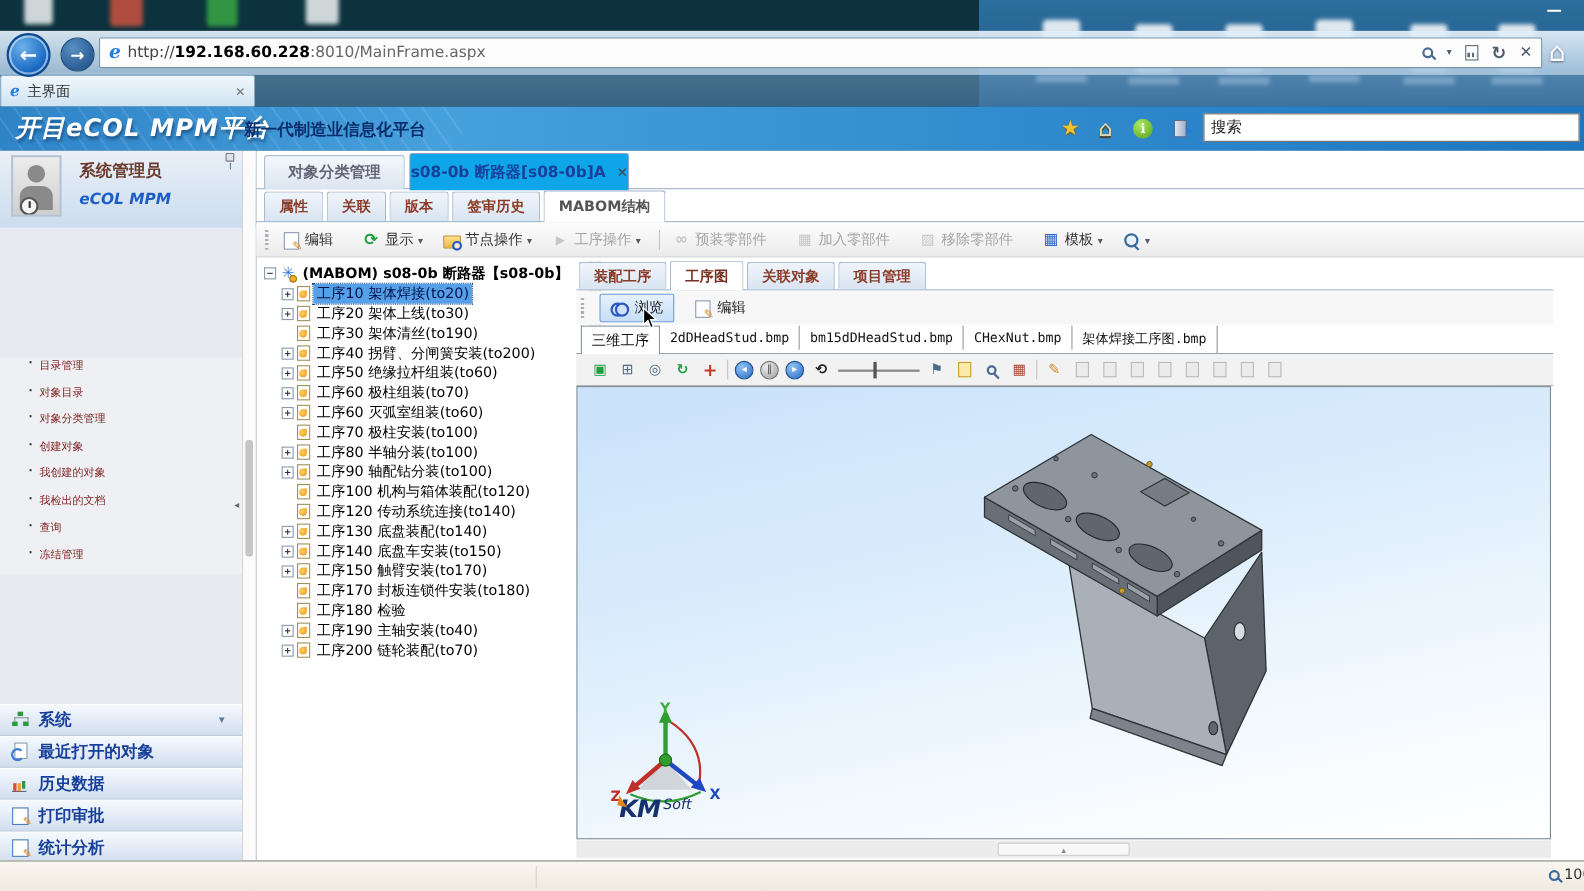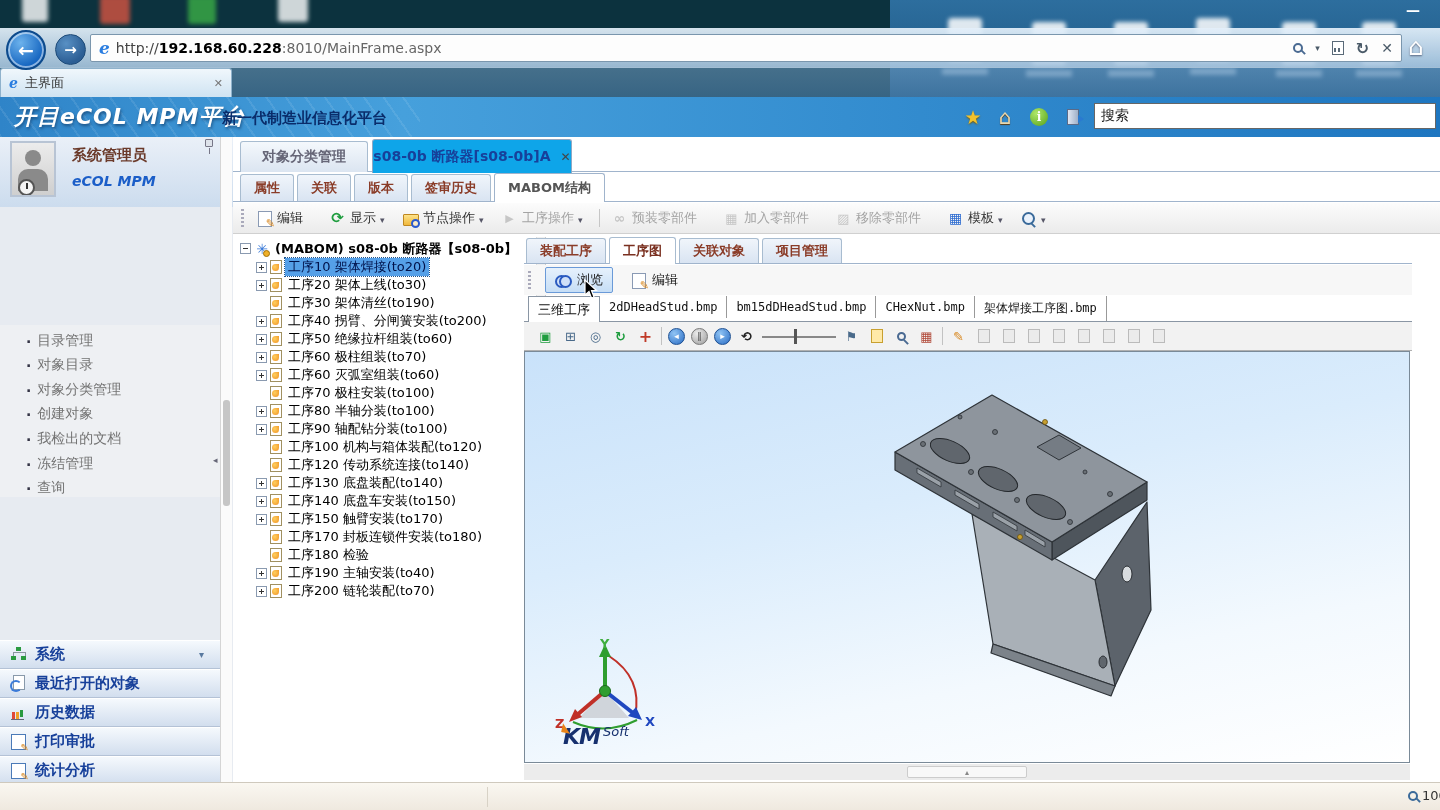--- a/index.html
+++ b/index.html
@@ -68,21 +68,21 @@
   .si-obj::before{content:"";position:absolute;left:1px;top:4px;width:13px;height:9px;background:linear-gradient(180deg,#e8ecf0,#a8b2bc);border:1px solid #8a94a0;border-radius:50%/45%}
   .si-obj::after{content:"";position:absolute;right:0;bottom:0;width:7px;height:7px;background:radial-gradient(circle at 35% 30%,#ffd060,#e08818);border-radius:50%;border:1px solid #a06808}
   .si-sys::before{content:"";position:absolute;left:6px;top:1px;width:5px;height:4px;background:#2a9a40;box-shadow:-5px 9px 0 #2a9a40,5px 9px 0 #2a9a40}
   .si-sys::after{content:"";position:absolute;left:3px;top:6px;width:11px;height:3px;border-top:1px solid #8a94a0;border-left:1px solid #8a94a0;border-right:1px solid #8a94a0}
   .si-recent::before{content:"";position:absolute;left:3px;top:0;width:10px;height:13px;background:#fff;border:1px solid #8899aa}
   .si-recent::after{content:"";position:absolute;left:0;bottom:0;width:8px;height:8px;border:2px solid #3a7ad8;border-radius:50%;border-right-color:transparent}
   .si-hist::before{content:"";position:absolute;left:2px;bottom:2px;width:3px;height:7px;background:#e04838;box-shadow:4px 0 0 #f0a028,8px -2px 0 #2a9a40}
   .si-hist::after{content:"";position:absolute;left:1px;bottom:1px;width:13px;height:1px;background:#667}
   .si-docpen::before{content:"";position:absolute;left:1px;top:1px;width:13px;height:14px;background:#fff;border:1px solid #4a7ab8}
   .si-docpen::after{content:"✎";position:absolute;right:-2px;bottom:-3px;font-size:10px;color:#d88820}
-  .subitem{display:flex;align-items:flex-end;height:24.6px;padding-left:26px;font-size:14px;color:#737373;background:#eef0f3}
+  .subitem{display:flex;align-items:flex-start;height:24.6px;padding-left:26px;font-size:10px;color:#7f1d1d;background:#eef0f3}
   .subitem::before{content:"·";font-weight:bold;color:#334;margin-right:6px}
   .sb-scroll{position:absolute;left:220px;top:0;width:12px;height:645px;background:#fbfbfb;border-left:1px solid #d5d5d5}
   .sb-thumb{position:absolute;left:2px;top:263px;width:7px;height:106px;background:#c6c6c6;border-radius:3px}
   .sb-collapse{position:absolute;left:-8px;top:318px;font-size:9px;color:#667}
   
   .content-bg{position:absolute;left:233px;top:137px;width:1207px;height:645px;background:#fff}
   .doctabs{position:absolute;left:233px;top:138px;width:1207px;height:34px;border-bottom:1px solid #a0b4cc}
   .dtab{position:absolute;display:flex;align-items:center;justify-content:center;font-size:14px;font-weight:bold;border:1px solid #a8bcd0;border-bottom:none;border-radius:3px 3px 0 0}
   .dtab.off{left:7px;top:3px;width:128px;height:31px;background:linear-gradient(180deg,#f4f8fc,#dbe5f1);color:#667}
   .dtab.on{left:139px;top:1px;width:200px;height:34px;background:#0ea5e9;color:#17409a;border-color:#8fa8c4;gap:10px}
@@ -261,31 +261,34 @@
         </div>
 
         <div class="subitem">
           <span>对象分类管理</span>
         </div>
 
         <div class="subitem">
           <span>创建对象</span>
         </div>
 
+        <div class="subitem">
+          <span>我创建的对象</span>
+        </div>
 
         <div class="subitem">
           <span>我检出的文档</span>
         </div>
 
         <div class="subitem">
+          <span>查询</span>
+        </div>
+
+        <div class="subitem">
           <span>冻结管理</span>
-        </div>
-
-        <div class="subitem">
-          <span>查询</span>
         </div>
       </div>
     <div style="position:absolute;left:0;top:503px;width:221px">
 
         <div class="sgroup">
           <span class="sic si-sys"></span>
           <span>系统</span>
           <span class="garr down"></span>
         </div>
 

